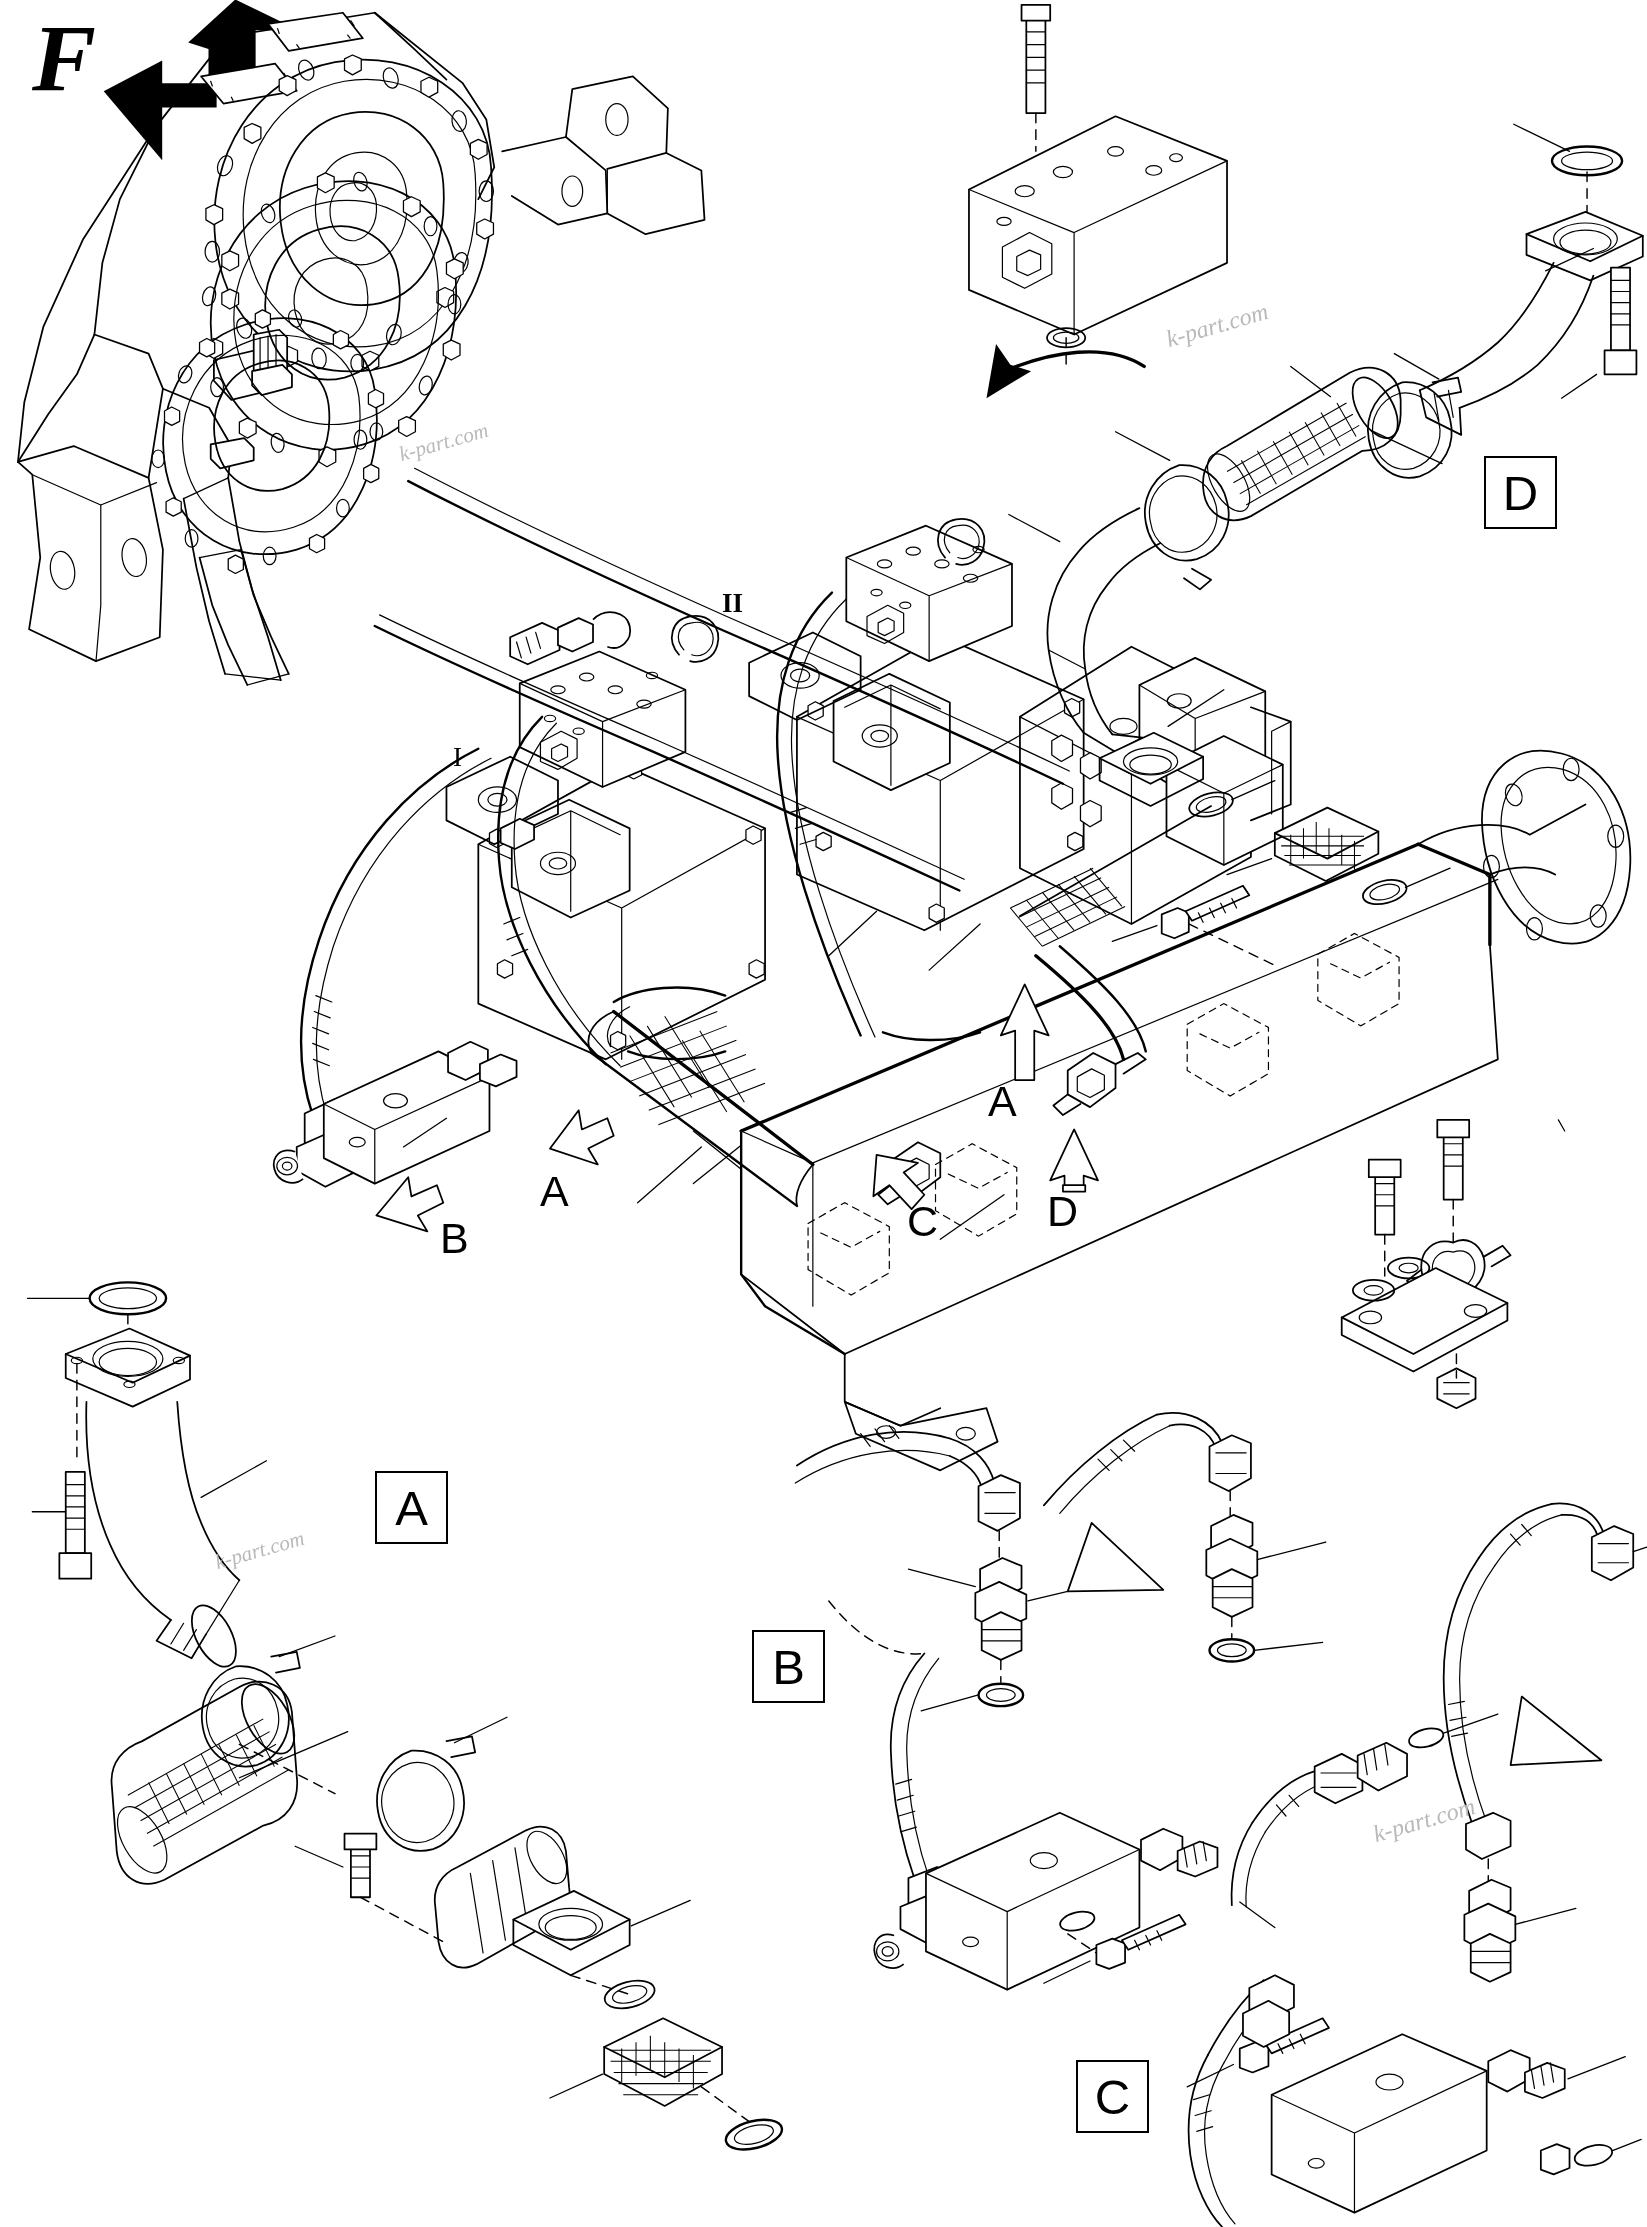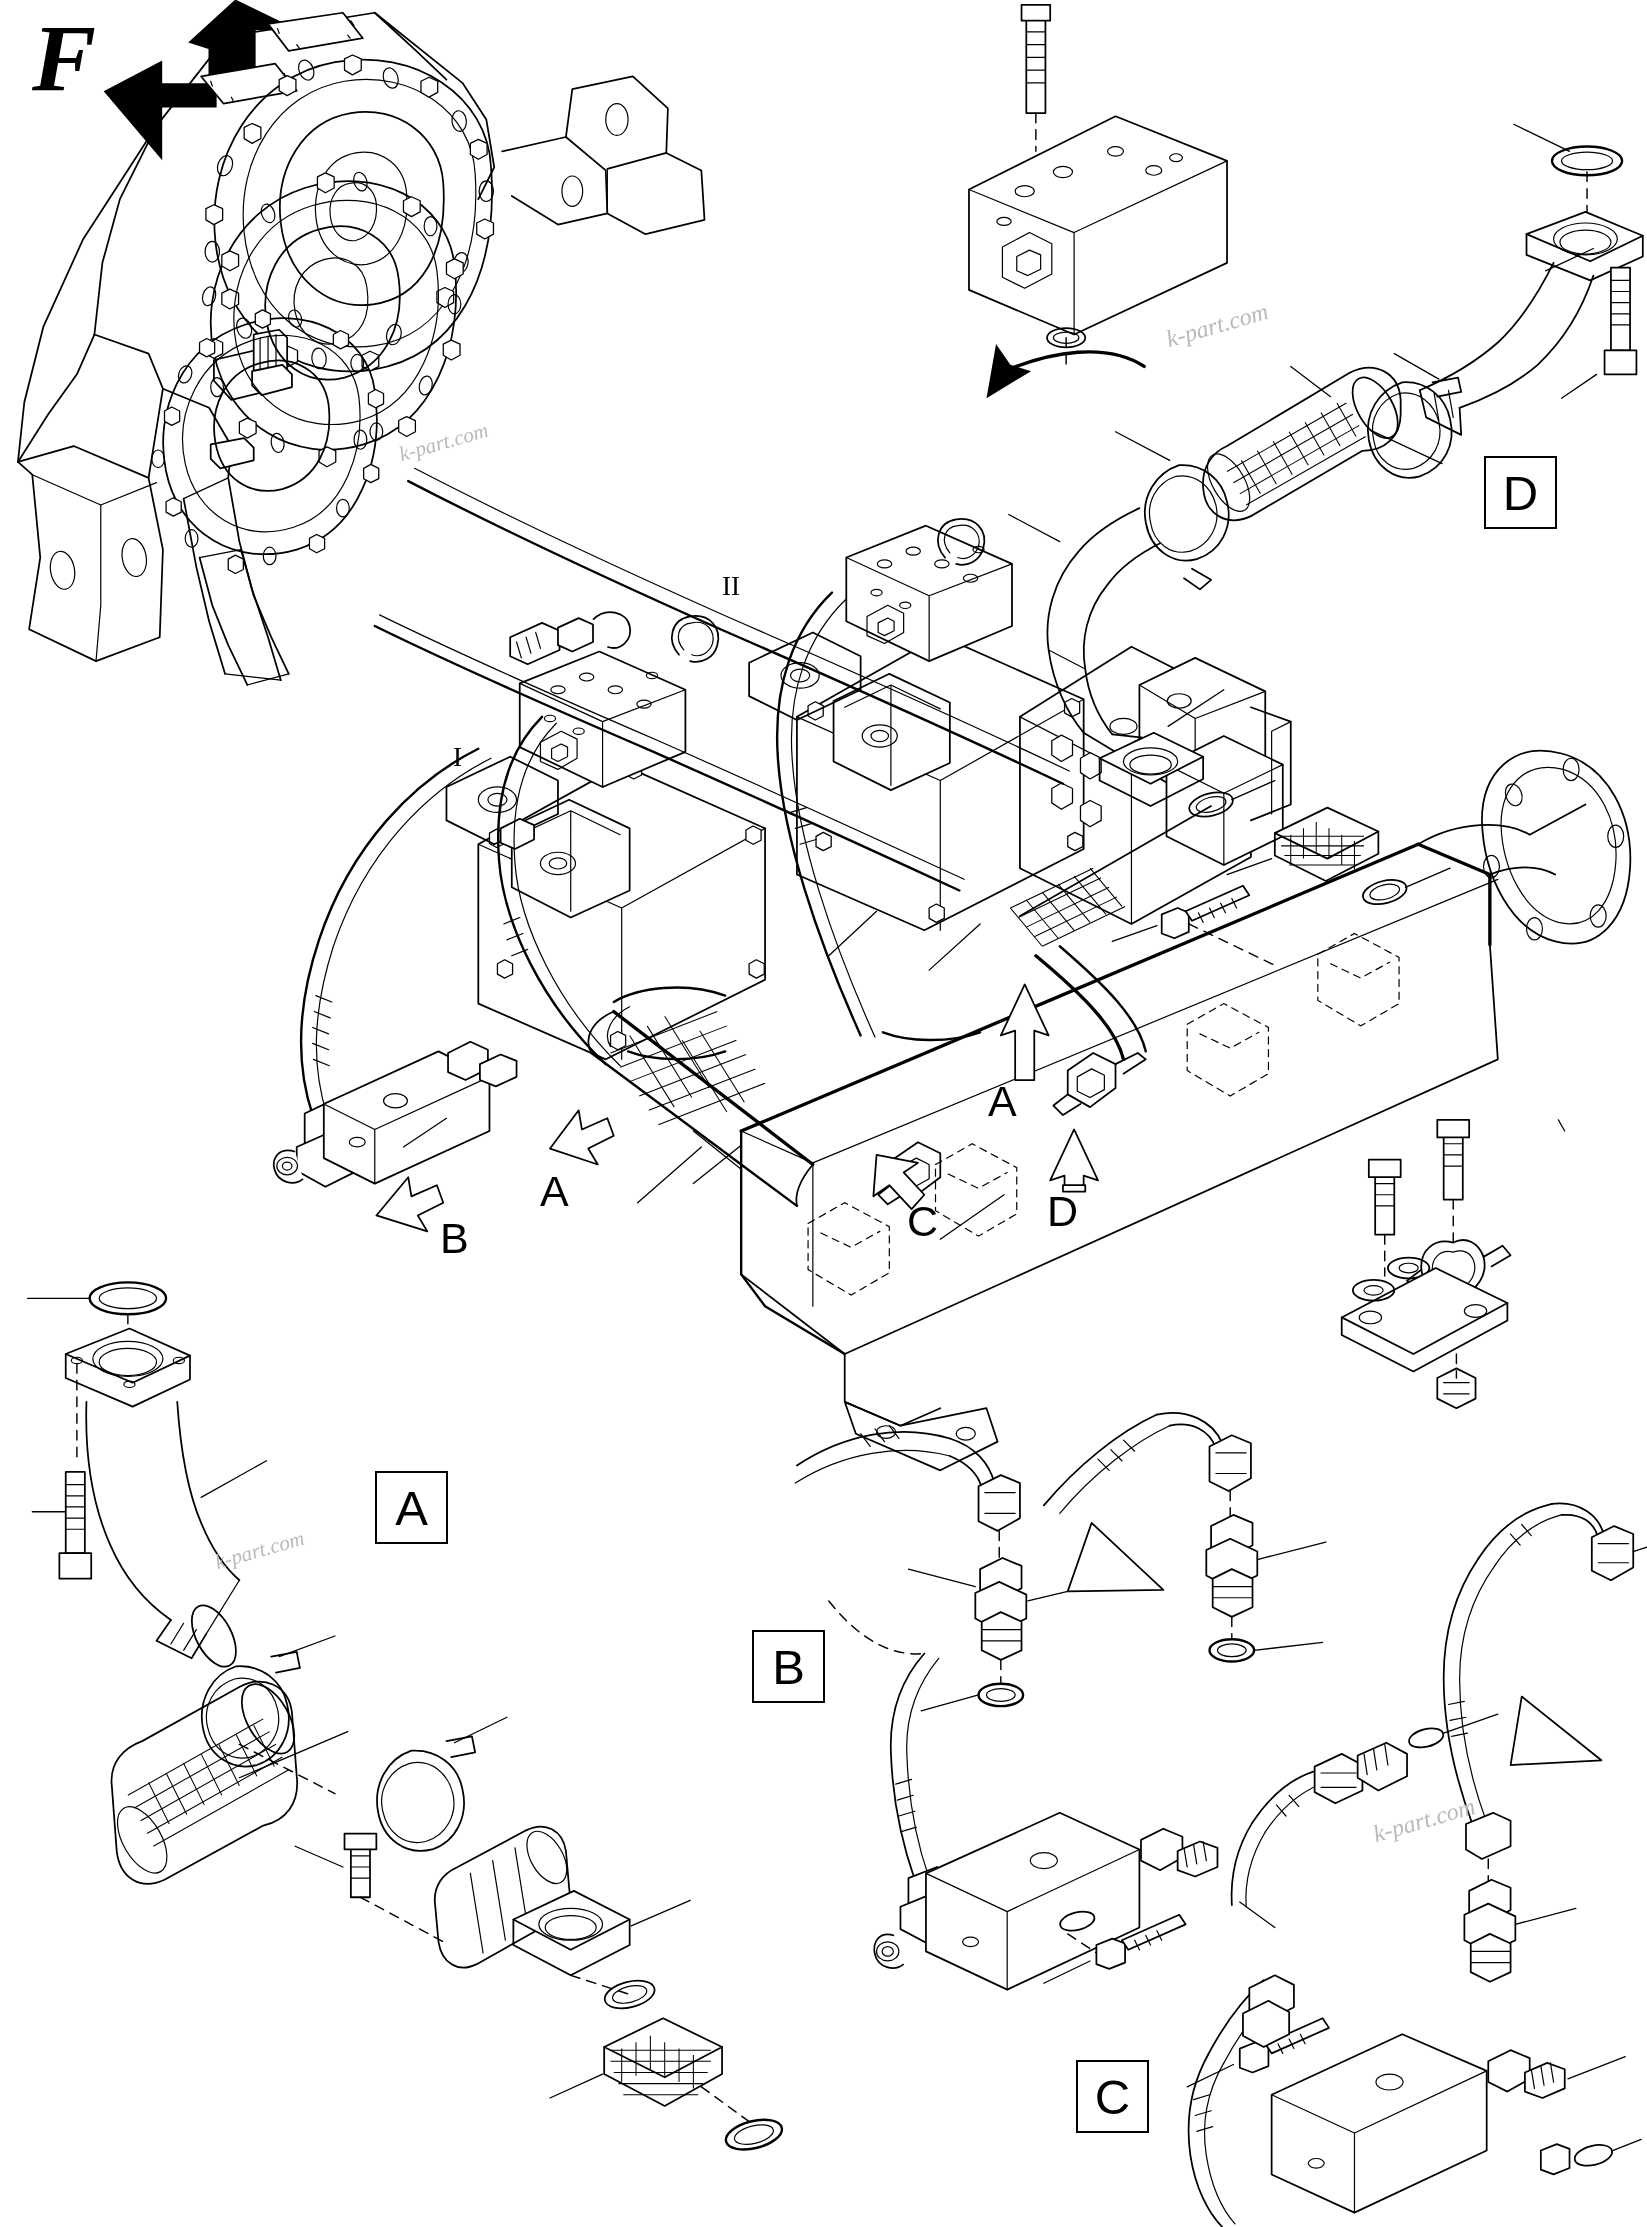--- a/index.html
+++ b/index.html
@@ -807,21 +807,21 @@
     <path d="M1040,1200 L1100,1144"></path>
     <path d="M870,1486 L930,1438"></path>
     <path d="M506,1440 L560,1404"></path>
     <path d="M1466,912 L1536,866"></path>
   </g>
 </svg>
 
 <div class="fmark" style="left:32px;top:11px;">F</div>
 
 <div class="glyph roman" style="left:453px;top:744px;">I</div>
-<div class="glyph roman" style="left:722px;top:573px;">II</div>
+<div class="glyph roman" style="left:722px;top:590px;font-weight:bold;">II</div>
 
 <div class="glyph callout-letter" style="left:440px;top:1217px;">B</div>
 <div class="glyph callout-letter" style="left:540px;top:1170px;">A</div>
 <div class="glyph callout-letter" style="left:988px;top:1080px;">A</div>
 <div class="glyph callout-letter" style="left:907px;top:1200px;">C</div>
 <div class="glyph callout-letter" style="left:1047px;top:1190px;">D</div>
 
 <div class="detail-box" style="left:1484px;top:456px;width:69px;height:69px;">D</div>
 <div class="detail-box" style="left:375px;top:1471px;width:69px;height:69px;">A</div>
 <div class="detail-box" style="left:752px;top:1630px;width:69px;height:69px;">B</div>

